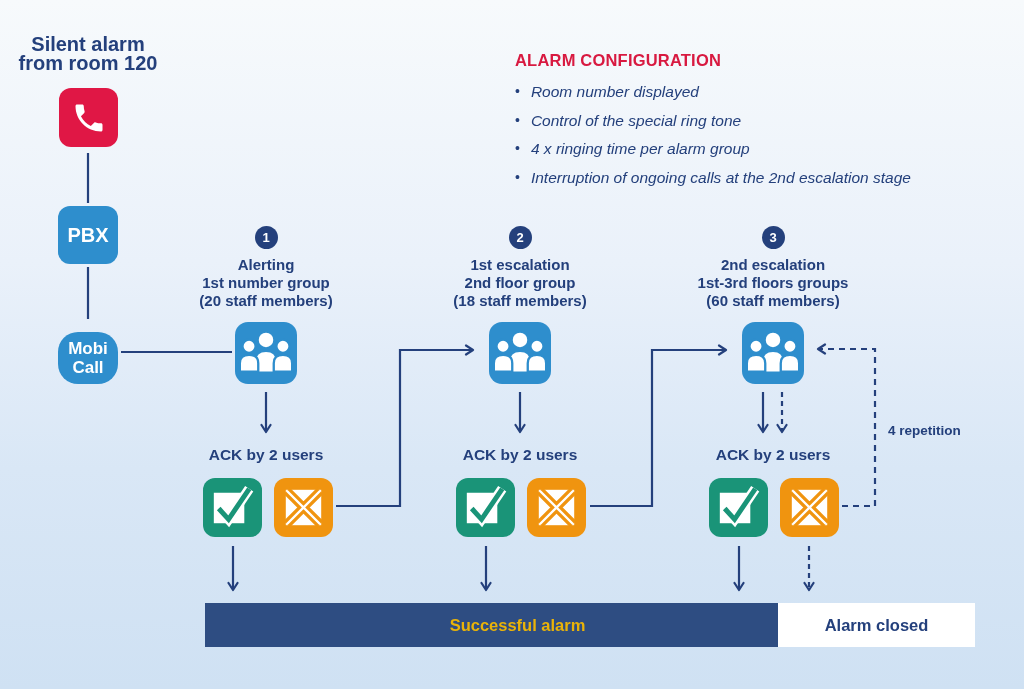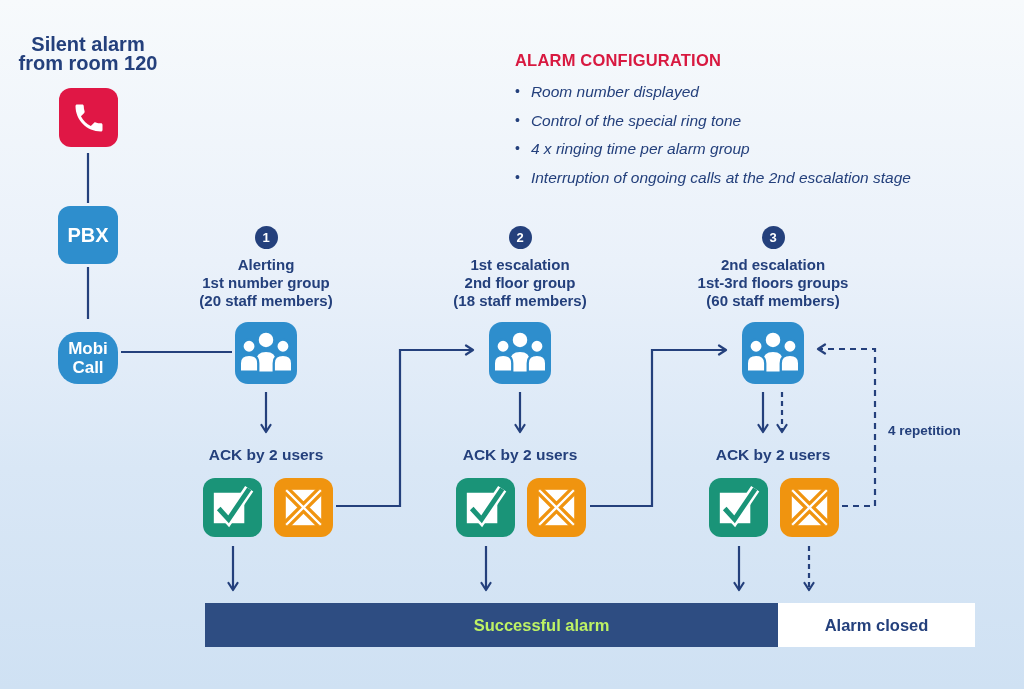--- a/index.html
+++ b/index.html
@@ -44,21 +44,21 @@
   .ok-tile { width:59px; height:59px; background:#1a9478; border-radius:12px; }
   .fail-tile { width:59px; height:59px; background:#f0940f; border-radius:12px; }
   #ok-1 { left:203px; top:478px; }  #fail-1 { left:274px; top:478px; }
   #ok-2 { left:456px; top:478px; }  #fail-2 { left:527px; top:478px; }
   #ok-3 { left:709px; top:478px; }  #fail-3 { left:780px; top:478px; }
 
   .repetition { left:888px; top:423px; color:#24407c; font-weight:bold; font-size:13.5px; white-space:nowrap; }
 
   .result-bar { top:603px; height:44px; display:flex; align-items:center; justify-content:center;
     font-weight:bold; font-size:16.5px; }
-  #success-bar { left:205px; width:625px; background:#2e4d82; color:#bef264;padding-left:24px; }
+  #success-bar { left:205px; width:625px; background:#2e4d82; color:#eab308; }
   #closed-bar  { left:778px; width:197px; background:#ffffff; color:#24407c; }
 
   svg.overlay { position:absolute; left:0; top:0; pointer-events:none; }
 </style>
 </head>
 <body>
 
 <div class="canvas">
 
   <svg class="overlay" width="1024" height="689" viewBox="0 0 1024 689">

